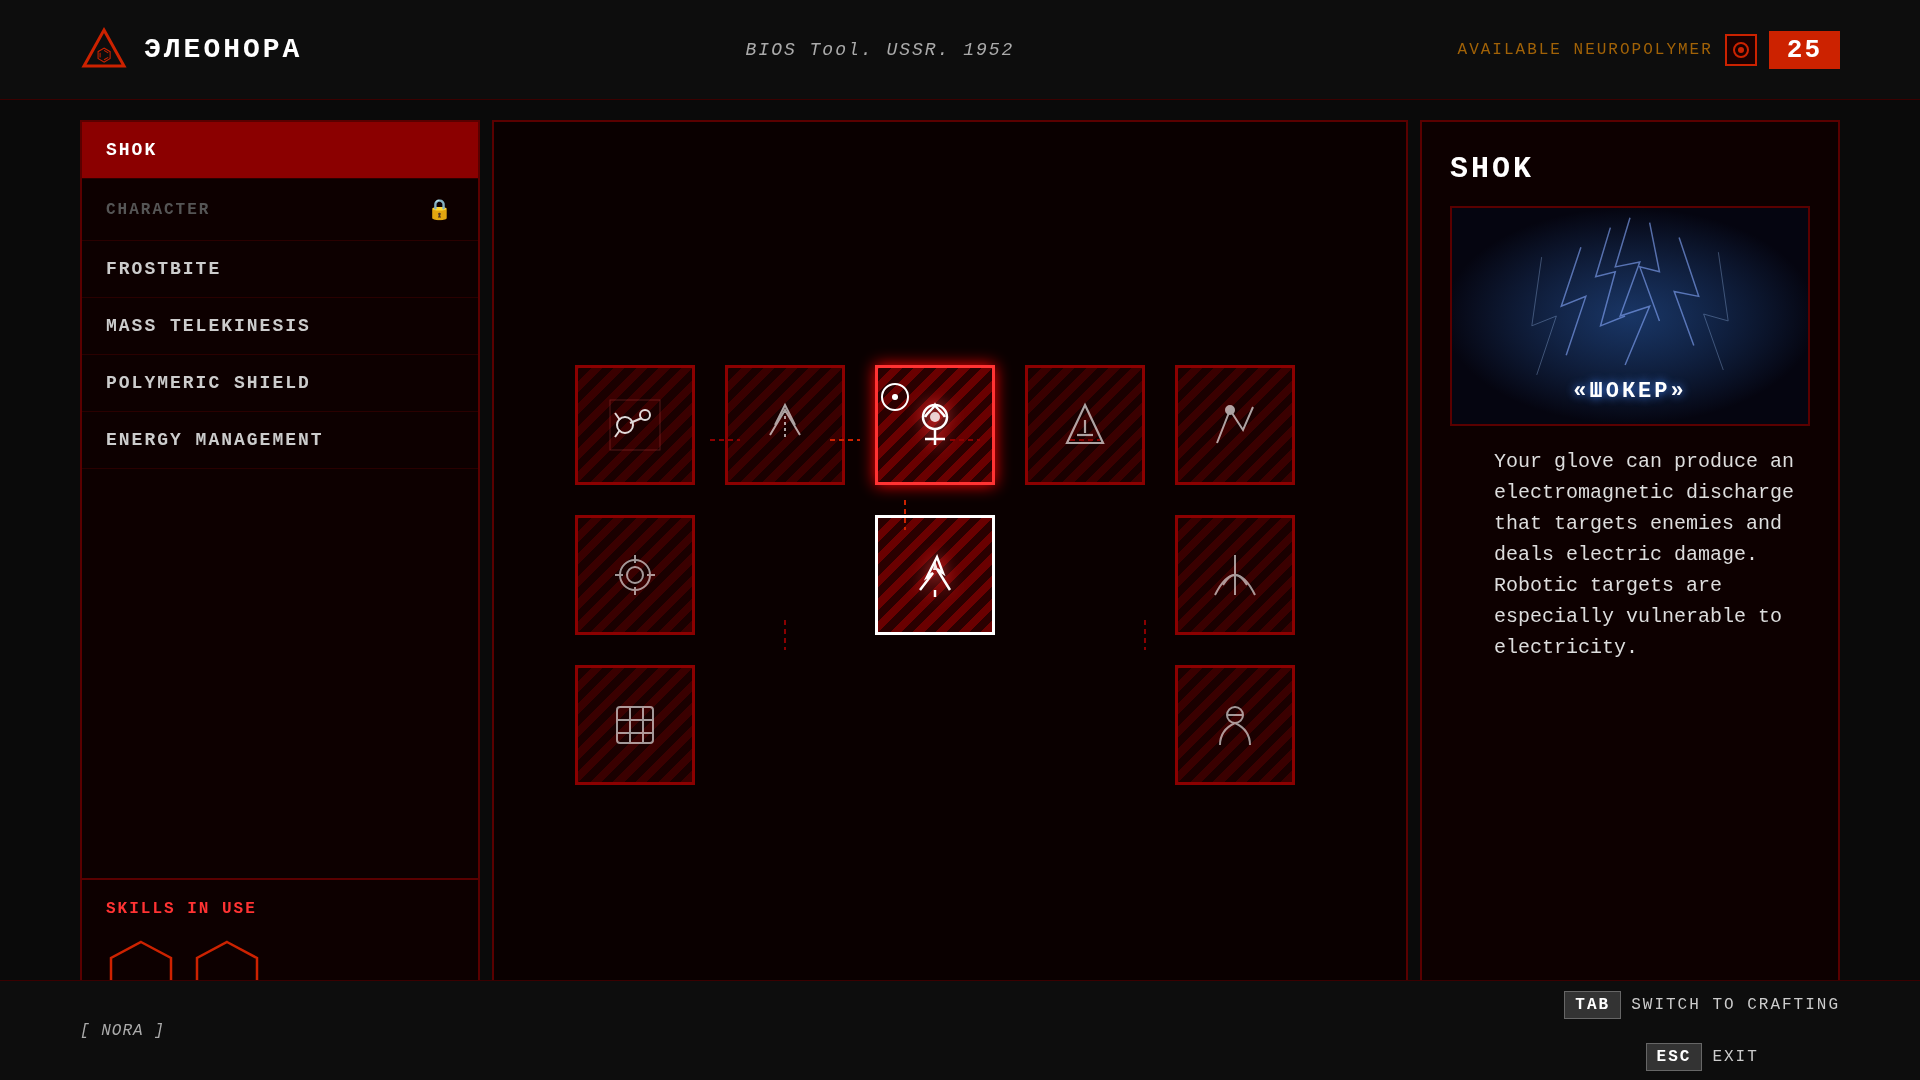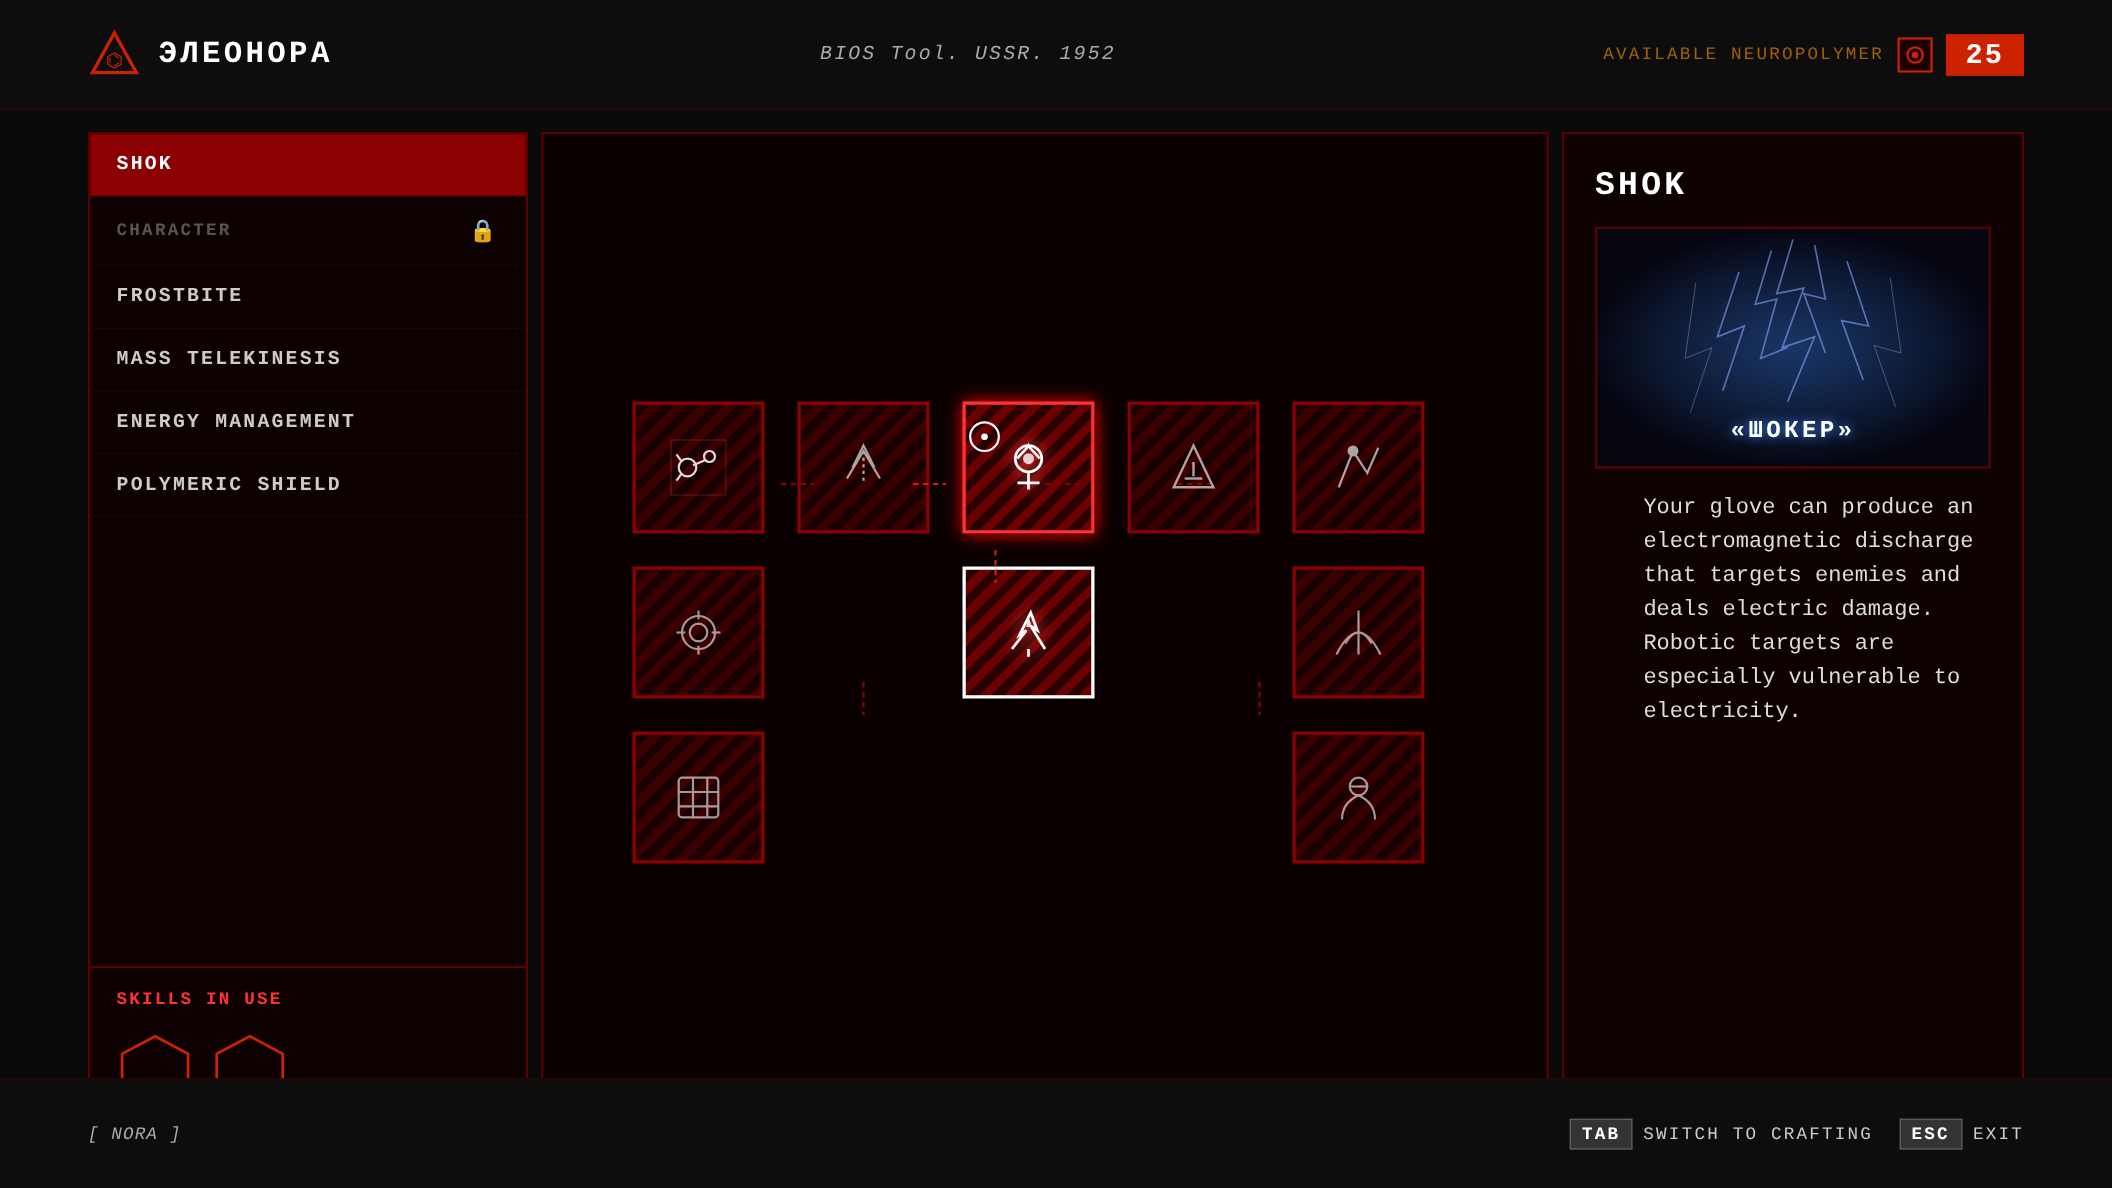--- a/index.html
+++ b/index.html
@@ -326,20 +326,21 @@
       color: #aaa;
       font-size: 16px;
       font-style: italic;
       letter-spacing: 1px;
     }
 
     .bottom-actions {
       display: flex;
       gap: 24px;
       align-items: center;
+      flex-direction: column;
     }
 
     .action-btn {
       display: flex;
       align-items: center;
       gap: 10px;
       font-size: 16px;
       letter-spacing: 2px;
       text-transform: uppercase;
       color: #ccc;
@@ -414,24 +415,24 @@
         <span>CHARACTER</span>
         <span class="lock-icon">🔒</span>
       </div>
       <div class="sidebar-item">
         <span>FROSTBITE</span>
       </div>
       <div class="sidebar-item">
         <span>MASS TELEKINESIS</span>
       </div>
       <div class="sidebar-item">
+        <span>POLYMERIC SHIELD</span>
+      </div>
+      <div class="sidebar-item">
         <span>ENERGY MANAGEMENT</span>
-      </div>
-      <div class="sidebar-item">
-        <span>POLYMERIC SHIELD</span>
       </div>
     </div>
     <div class="sidebar-bottom">
       <div class="skills-in-use-label">SKILLS IN USE</div>
       <div class="skills-hexagons">
         <svg class="hexagon" viewBox="0 0 70 70">
           <polygon points="35,4 65,20 65,50 35,66 5,50 5,20" fill="none" stroke="#cc2200" stroke-width="2.5"></polygon>
         </svg>
         <svg class="hexagon" viewBox="0 0 70 70">
           <polygon points="35,4 65,20 65,50 35,66 5,50 5,20" fill="none" stroke="#cc2200" stroke-width="2.5"></polygon>

